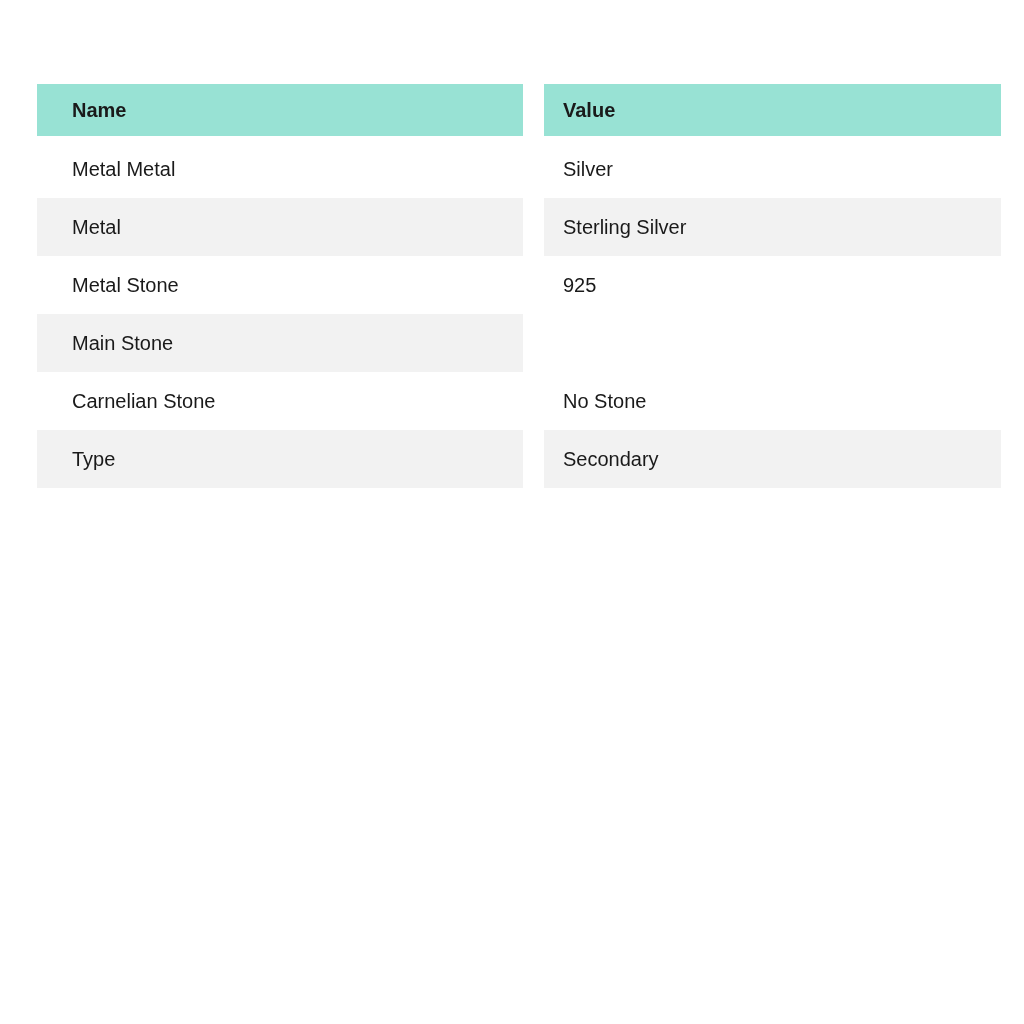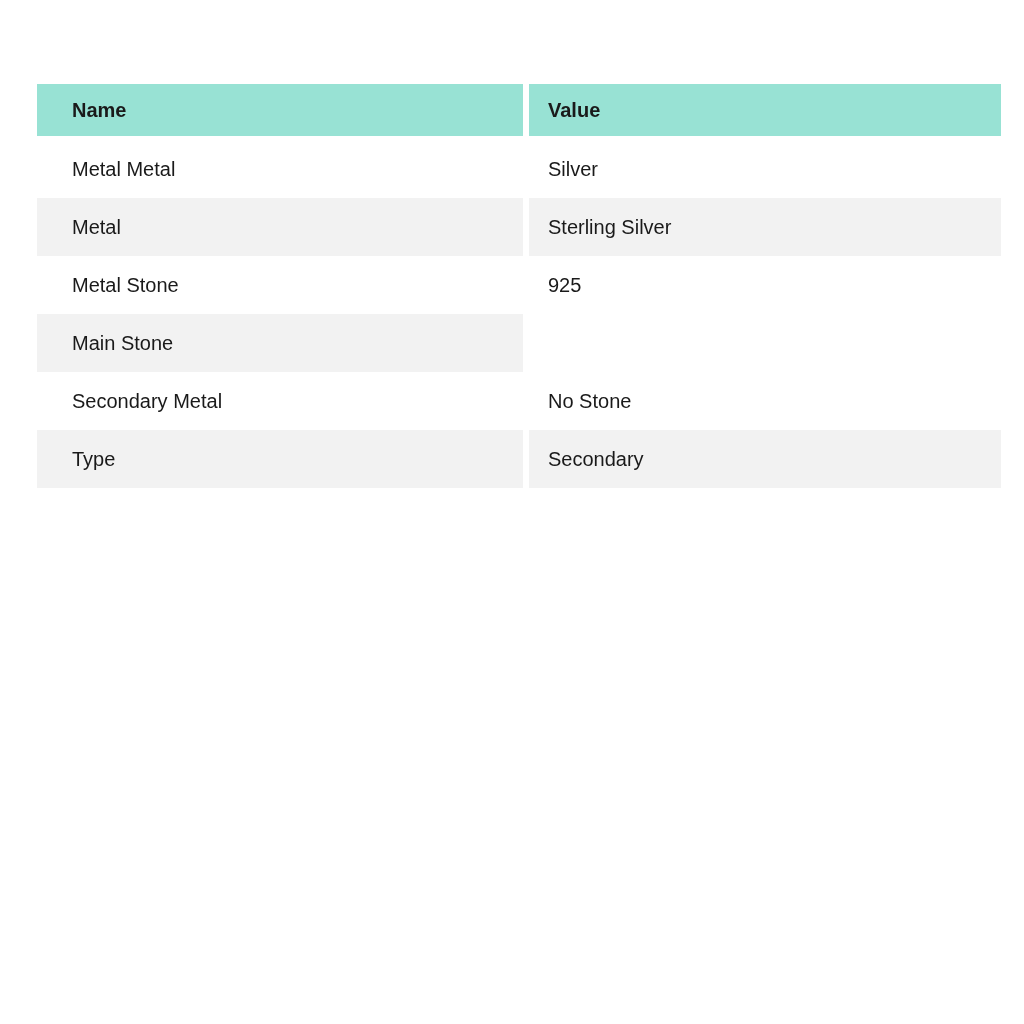--- a/index.html
+++ b/index.html
@@ -17,21 +17,21 @@
     color:var(--text);
     overflow:hidden;
   }
   .spec-table{
     position:absolute;
     left:37px;top:84px;
     width:964px;
   }
   .tr{
     display:flex;
-    gap:6px;
+    gap:21px;
     width:100%;
   }
   .tr.header{height:52px;margin-bottom:4px;}
   .tr.body-row{height:58px;}
   .cell{
     display:flex;
     align-items:center;
     font-size:20px;
     line-height:1;
   }
@@ -67,21 +67,21 @@
   <div class="tr body-row">
     <div class="cell col-name">Metal Stone</div>
     <div class="cell col-value">925</div>
   </div>
 
   <div class="tr body-row alt">
     <div class="cell col-name">Main Stone</div>
   </div>
 
   <div class="tr body-row">
-    <div class="cell col-name">Secondary Metal</div>
+    <div class="cell col-name">Carnelian Stone</div>
     <div class="cell col-value">No Stone</div>
   </div>
 
   <div class="tr body-row alt">
     <div class="cell col-name">Type</div>
     <div class="cell col-value">Secondary</div>
   </div>
 
 
 </div>

